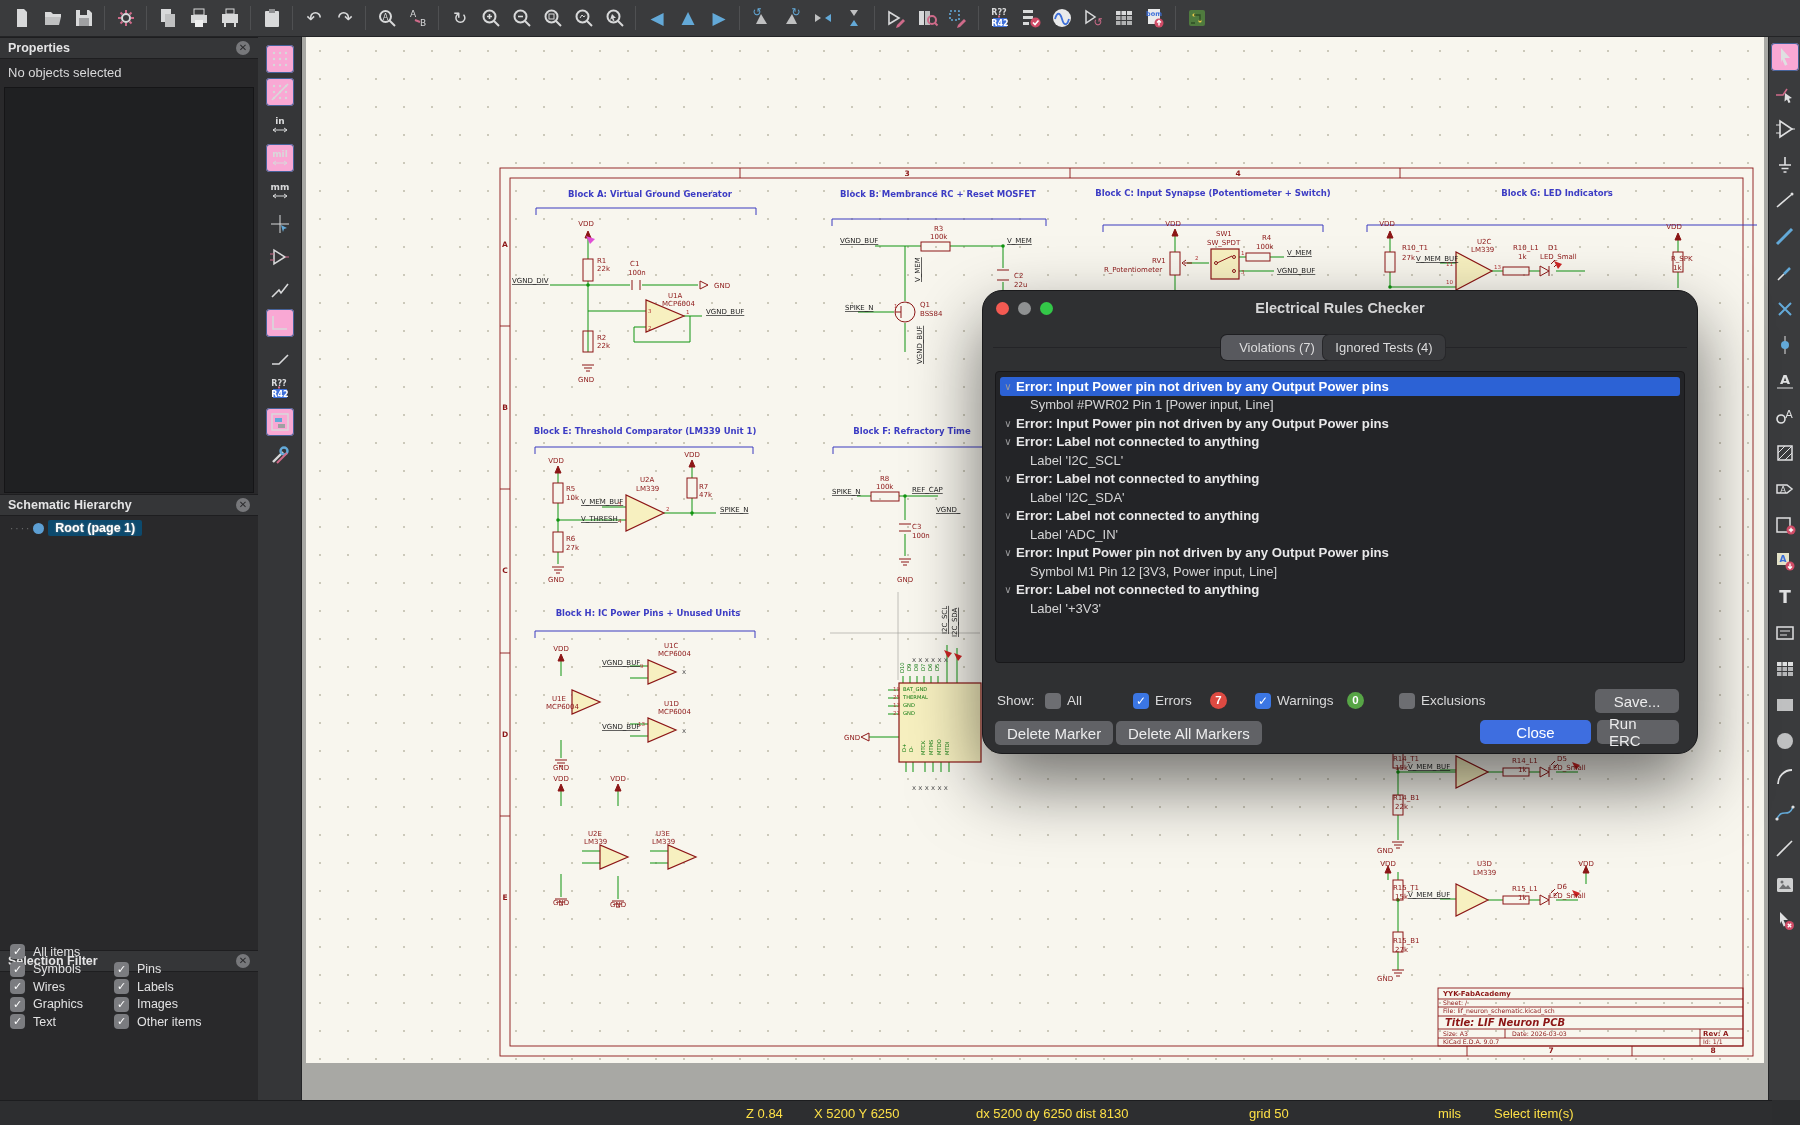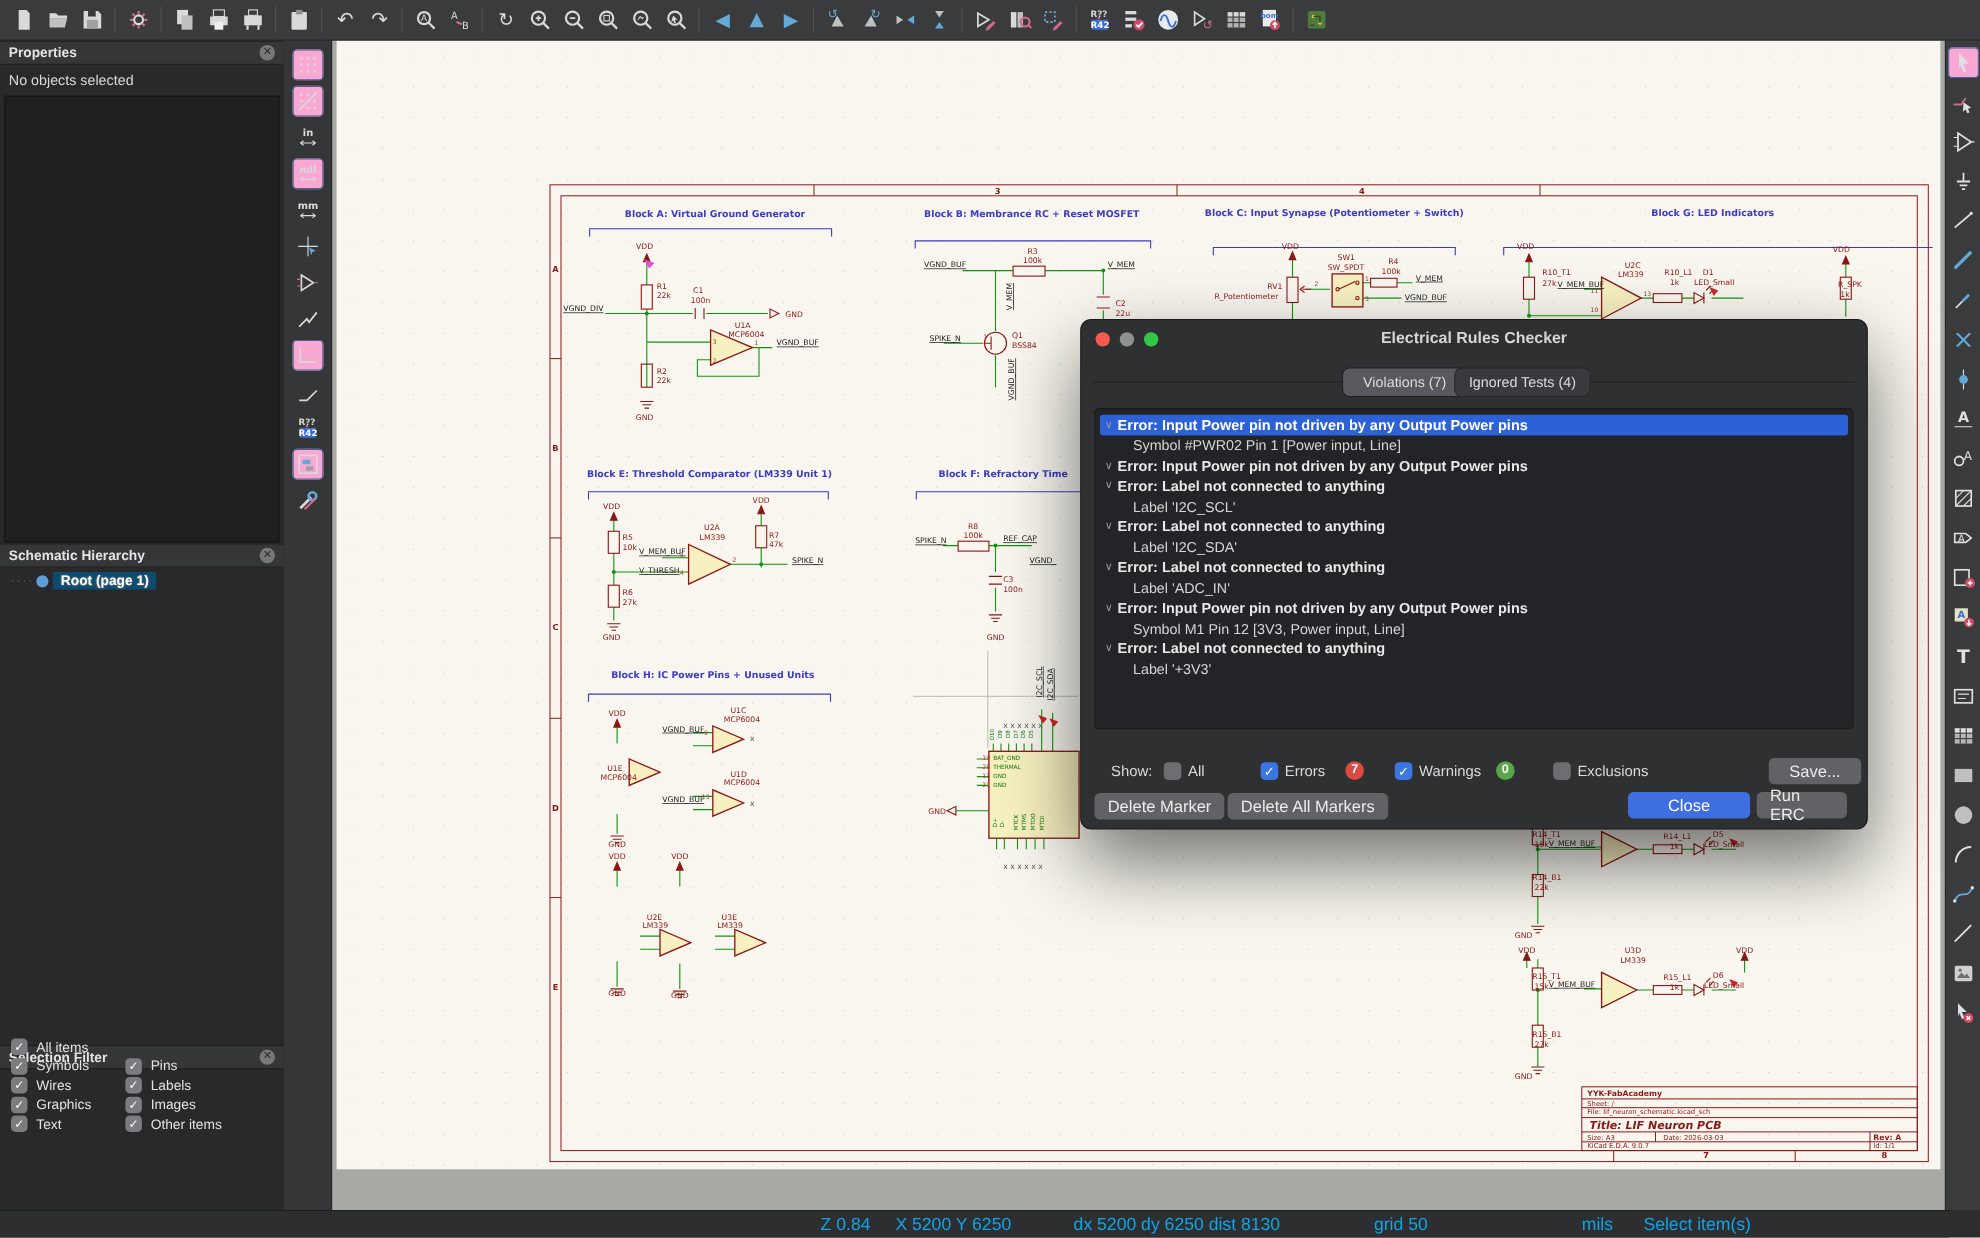--- a/index.html
+++ b/index.html
@@ -47,46 +47,46 @@
   .net{fill:#232323;font-size:7px;text-decoration:underline}
   .pin{fill:#b03434;font-size:5.5px}
   .grn{fill:#0e7a0e;font-size:5.2px}
   .xm{fill:#555;font-size:7px;text-anchor:middle}
   .frm{fill:#8c1616;font-size:7.5px;text-anchor:middle;font-weight:bold}
   .tbb{fill:#8c1616;font-size:7px;font-weight:bold}
   .tbs{fill:#8c1616;font-size:6.2px}
   .tbt{fill:#8c1616;font-size:10px;font-weight:bold;font-style:italic}
   
   #erc{position:absolute;left:982px;top:290px;width:714px;height:462px;background:#2f3032;border:1px solid #19191b;
-    border-radius:10px;box-shadow:0 30px 70px rgba(0,0,0,.55)}
+    border-radius:20px;box-shadow:0 30px 70px rgba(0,0,0,.55)}
   .light{position:absolute;top:11px;width:13px;height:13px;border-radius:50%}
   #erc-title{position:absolute;left:0;top:9px;width:100%;text-align:center;font-size:14.5px;font-weight:bold;color:#d6d6d7}
   #tab-groove{position:absolute;left:10px;top:56px;width:694px;height:1px;background:#242427}
   .tab{position:absolute;top:44px;height:25px;border-radius:6px;display:flex;align-items:center;justify-content:center;
     font-size:13px;color:#dcdcdd;background:#393a3d;box-shadow:0 0 0 1px #27272a}
   .tab.sel{background:#58595e;box-shadow:0 0 0 1px #1f1f22}
   #vlist{position:absolute;left:12px;top:80px;width:690px;height:292px;background:#232427;border:1px solid #18181a;
     border-radius:4px;padding:5px 4px;box-sizing:border-box;overflow:hidden}
   .vline{height:18.5px;display:flex;align-items:center;border-radius:3px;font-size:13.2px;font-weight:bold;color:#e8e8e9}
   .vline .chev{color:#9a9a9c;font-size:10px;width:16px;text-align:center;font-weight:normal}
   .vline.sel{background:#2c62d5;color:#ffffff}
   .vdetail{height:18.5px;display:flex;align-items:center;padding-left:30px;font-size:13px;font-weight:normal;color:#d5d5d6}
-  #show-row{position:absolute;left:13px;top:398px;width:714px;height:26px}
+  #show-row{position:absolute;left:0;top:398px;width:714px;height:26px}
   #show-row .lbl{position:absolute;font-size:13.5px;color:#dadadb;top:4px}
   .ck{position:absolute;top:4px;width:16px;height:16px;border-radius:4px}
   .ck.on{background:#3b76e3;color:#fff;font-size:12px;font-weight:bold;text-align:center;line-height:16px}
   .ck.off{background:#6d6e72}
   .badge{position:absolute;top:3px;height:17px;min-width:17px;border-radius:9px;color:#fff;font-size:11.5px;
     font-weight:bold;text-align:center;line-height:17px;padding:0 3px;box-sizing:border-box}
   .btn{position:absolute;height:24px;border-radius:5px;background:#616266;color:#ececed;font-size:15px;
     display:flex;align-items:center;justify-content:center;padding:0 12px;box-sizing:border-box}
   .btn.blue{background:#3e6ee0;color:#fff}
   
   #status-bar{position:absolute;left:0;top:1100px;width:1772px;height:25px;background:#2d2e30;border-top:1px solid #1c1d1f;
-    color:#0ea5e9;font-size:16px}
+    color:#fde047;font-size:13px}
   #status-bar span{position:absolute;line-height:25px}
 </style>
 </head>
 <body>
 
 <div id="top-toolbar">
     <div class="tbtn">
       <svg width="24" height="24" viewBox="0 0 24 24">
         <path d="M7 3h7l3 3v15H7z" fill="#d8d9da"></path>
       </svg>

